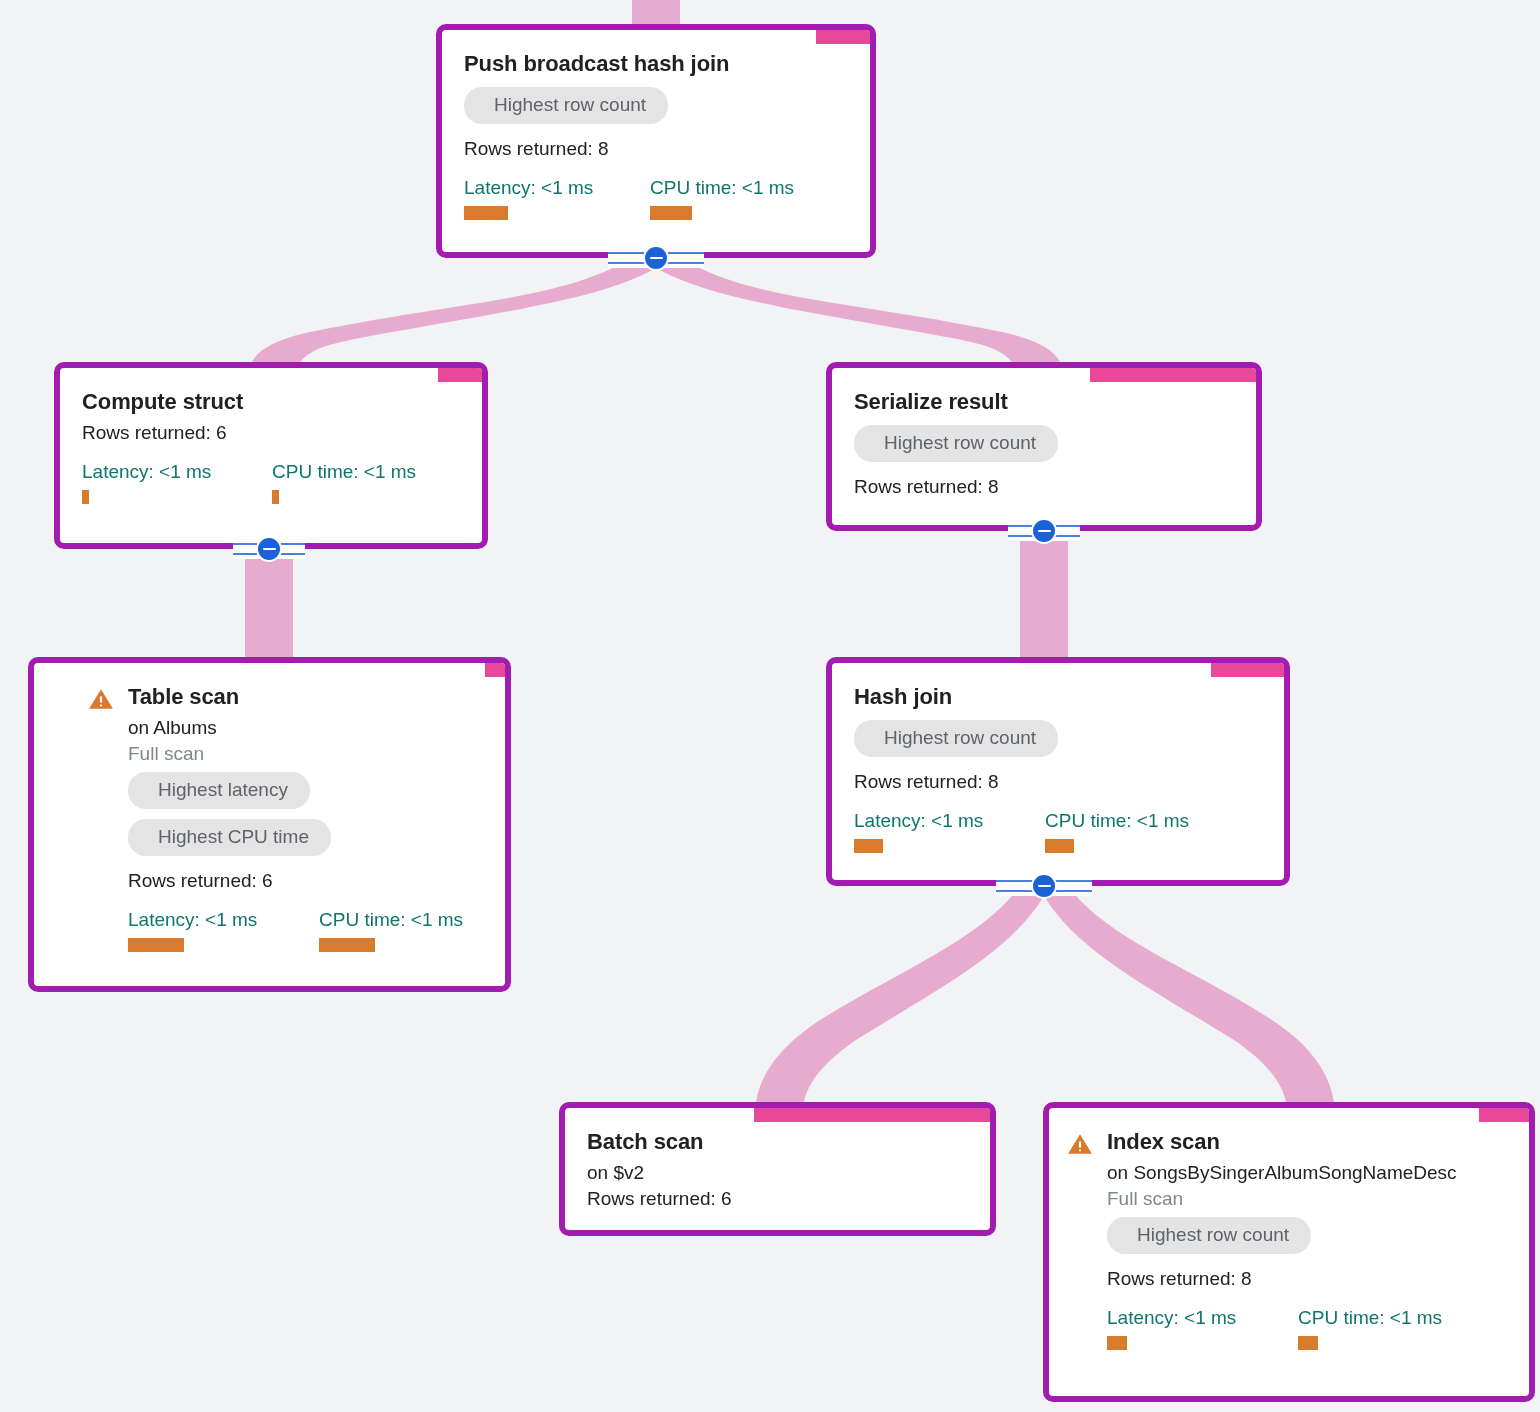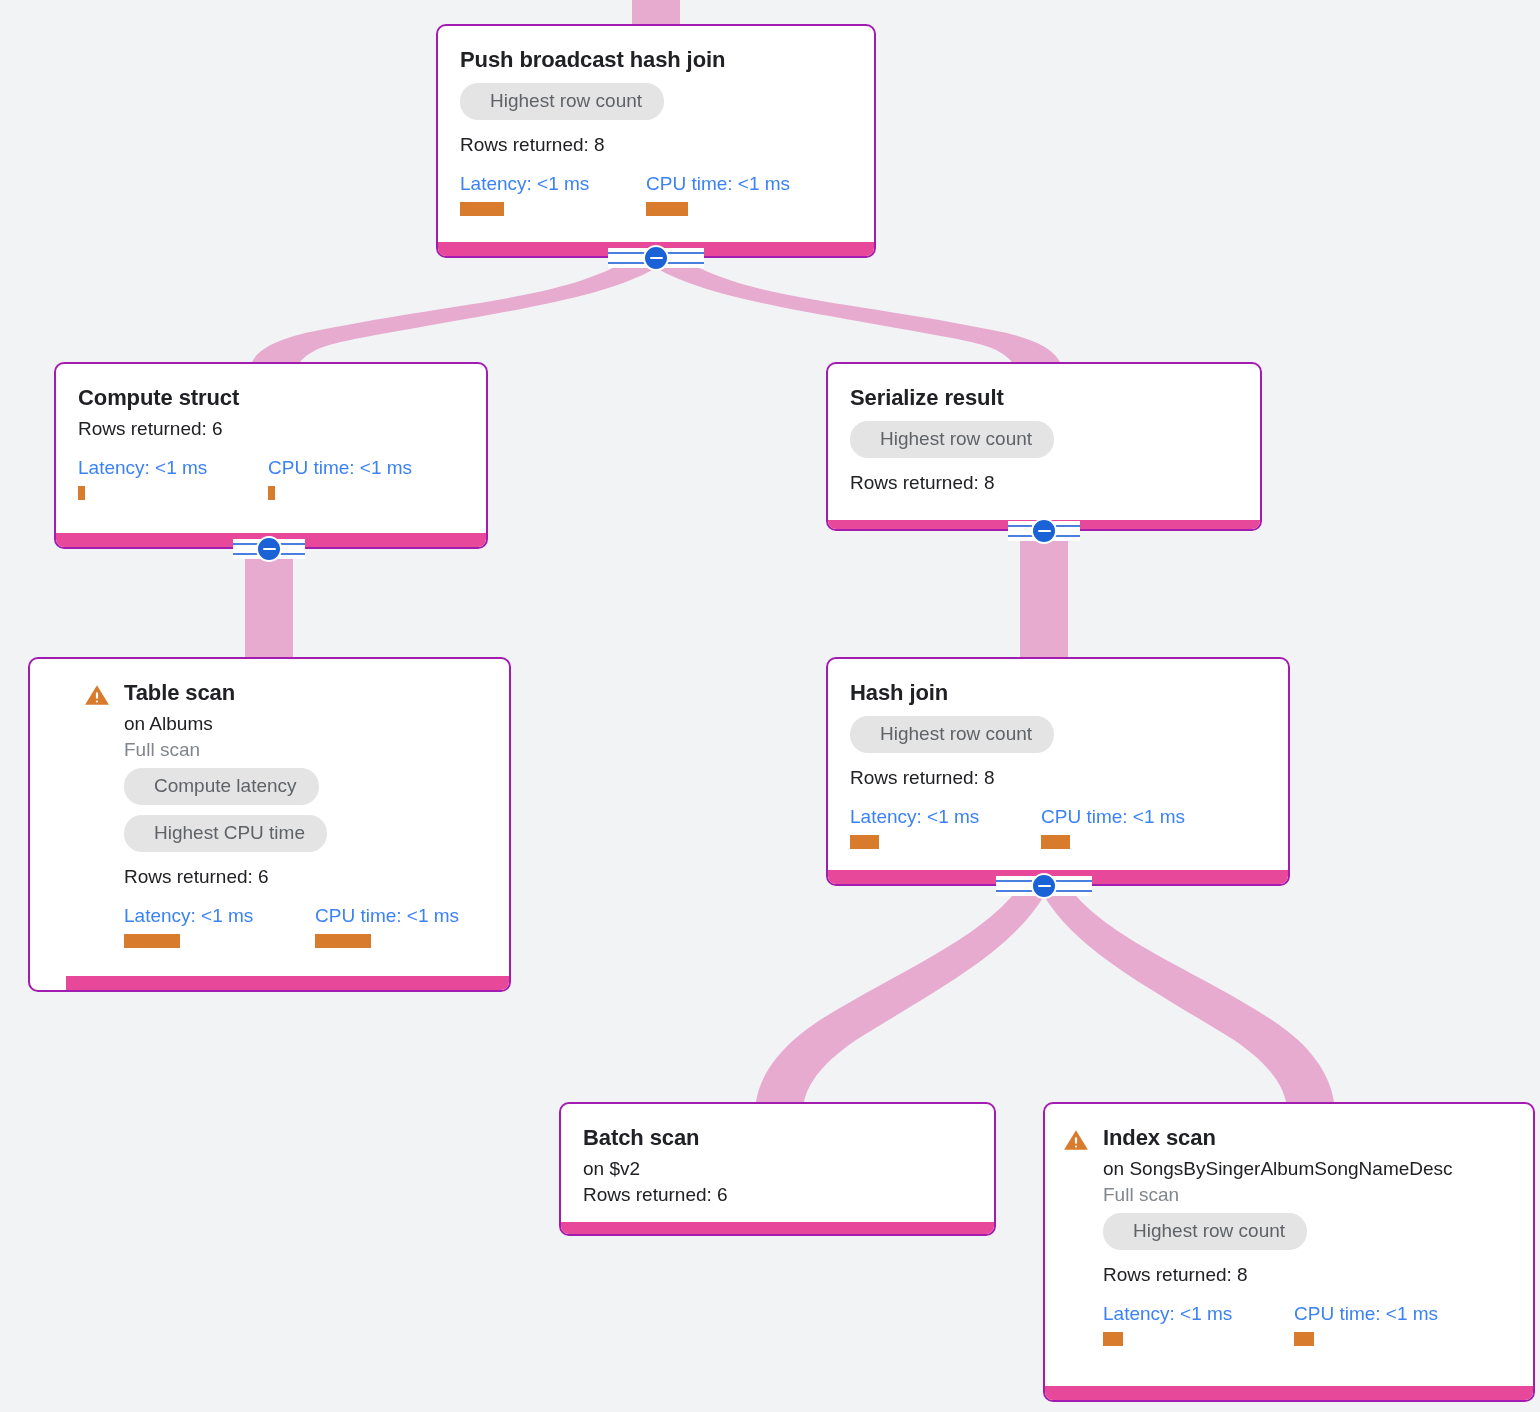--- a/index.html
+++ b/index.html
@@ -23,26 +23,26 @@
     left: 0;
     top: 0;
     width: 1540px;
     height: 1412px;
     pointer-events: none;
   }
   
   .node {
     position: absolute;
     background: #ffffff;
-    border: 2px solid #a21caf;
+    border: 6px solid #a21caf;
     border-radius: 10px;
     box-sizing: border-box;
     overflow: hidden;
     display: flex;
-    flex-direction: column;
+    flex-direction: row;
   }
   .node-body {
     flex: 1 1 auto;
     padding: 20px 22px 14px 22px;
     display: flex;
     flex-direction: column;
     align-items: flex-start;
   }
   .node-body.with-icon {
     flex-direction: row;
@@ -110,21 +110,21 @@
     flex-direction: row;
     margin-top: 14px;
   }
   .metric {
     display: flex;
     flex-direction: column;
     align-items: flex-start;
   }
   .metric-label {
     font-size: 19px;
-    color: #3b82f6;
+    color: #0f766e;
     line-height: 24px;
     white-space: nowrap;
   }
   .metric-bar {
     height: 14px;
     background: #d97b2c;
     margin-top: 6px;
   }
   .node-footer {
     flex: 0 0 auto;
@@ -306,21 +306,21 @@
       <svg class="warn-icon" viewBox="0 0 24 24">
         <path d="M12 3 L23 21 L1 21 Z" fill="#d97b2c"></path>
         <rect x="11" y="9.5" width="2" height="6" rx="1" fill="#ffffff"></rect>
         <rect x="11" y="17" width="2" height="2" rx="1" fill="#ffffff"></rect>
       </svg>
       <div class="node-content">
         <div class="node-title">Table scan</div>
         <div class="node-subtitle">on Albums</div>
         <div class="node-scantype">Full scan</div>
         <div class="chips">
-          <span class="chip">Compute latency</span>
+          <span class="chip">Highest latency</span>
           <span class="chip">Highest CPU time</span>
         </div>
         <div class="rows">Rows returned: 6</div>
         <div class="metrics">
           <div class="metric" style="width:191px;">
             <span class="metric-label">Latency: &lt;1 ms</span>
             <span class="metric-bar" style="width:56px;"></span>
           </div>
           <div class="metric">
             <span class="metric-label">CPU time: &lt;1 ms</span>

